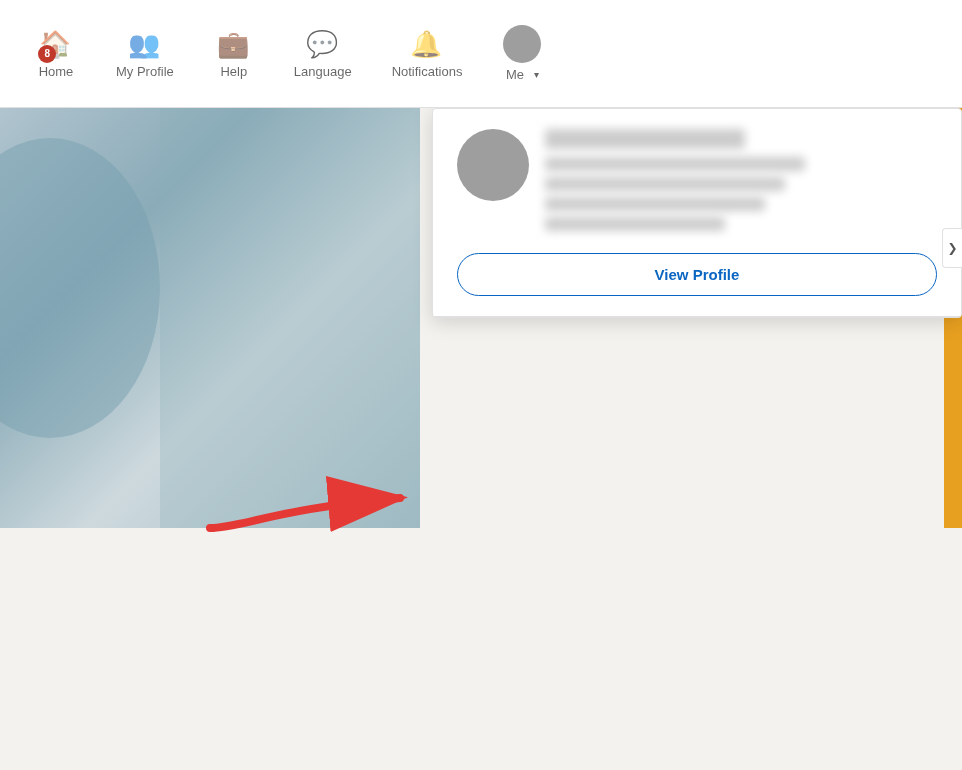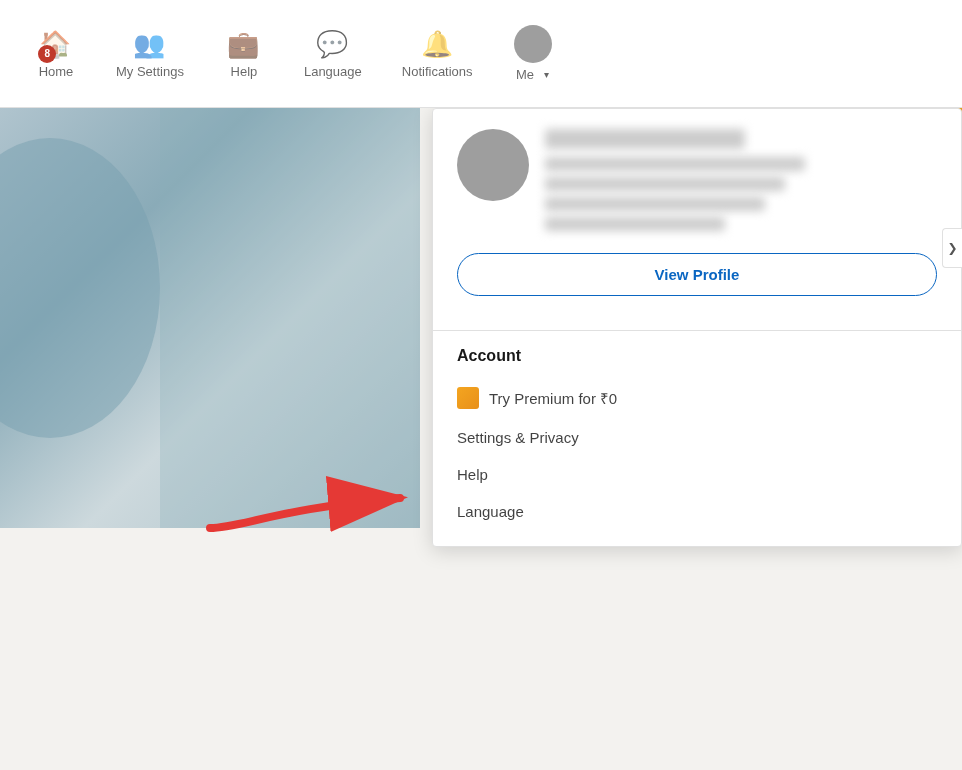--- a/index.html
+++ b/index.html
@@ -137,21 +137,21 @@
       margin-bottom: 6px;
       filter: blur(5px);
     }
     .profile-detail-blur:nth-child(2) { width: 260px; }
     .profile-detail-blur:nth-child(3) { width: 240px; }
     .profile-detail-blur:nth-child(4) { width: 220px; }
     .profile-detail-blur:nth-child(5) { width: 180px; }
 
     .view-profile-btn {
       display: block;
-      margin: 0 24px 34px;
+      margin: 0 24px 20px;
       padding: 12px;
       text-align: center;
       border: 1.5px solid #0a66c2;
       border-radius: 24px;
       color: #0a66c2;
       font-size: 15px;
       font-weight: 600;
       cursor: pointer;
       background: white;
       width: calc(100% - 48px);
@@ -242,21 +242,21 @@
   <div class="nav-item">
     <div class="nav-icon">
       🏠
       <span class="nav-badge">8</span>
     </div>
     <span class="nav-label">Home</span>
   </div>
 
   <div class="nav-item">
     <div class="nav-icon">👥</div>
-    <span class="nav-label">My Settings</span>
+    <span class="nav-label">My Profile</span>
   </div>
 
   <div class="nav-item">
     <div class="nav-icon">💼</div>
     <span class="nav-label">Help</span>
   </div>
 
   <div class="nav-item">
     <div class="nav-icon">💬</div>
     <span class="nav-label">Language</span>
@@ -308,36 +308,16 @@
         <div class="profile-detail-blur"></div>
         <div class="profile-detail-blur"></div>
         <div class="profile-detail-blur"></div>
       </div>
     </div>
 
     <button class="view-profile-btn">View Profile</button>
 
     <div class="divider"></div>
 
-    <div class="account-section">
-      <div class="account-title">Account</div>
-
-      <div class="menu-item">
-        <div class="premium-icon"></div>
-        <span>Try Premium for ₹0</span>
-      </div>
-
-      <div class="menu-item">
-        <span>Settings &amp; Privacy</span>
-      </div>
-
-      <div class="menu-item">
-        <span>Help</span>
-      </div>
-
-      <div class="menu-item">
-        <span>Language</span>
-      </div>
-    </div>
 
   </div>
 
 </div>
 
 </body></html>

